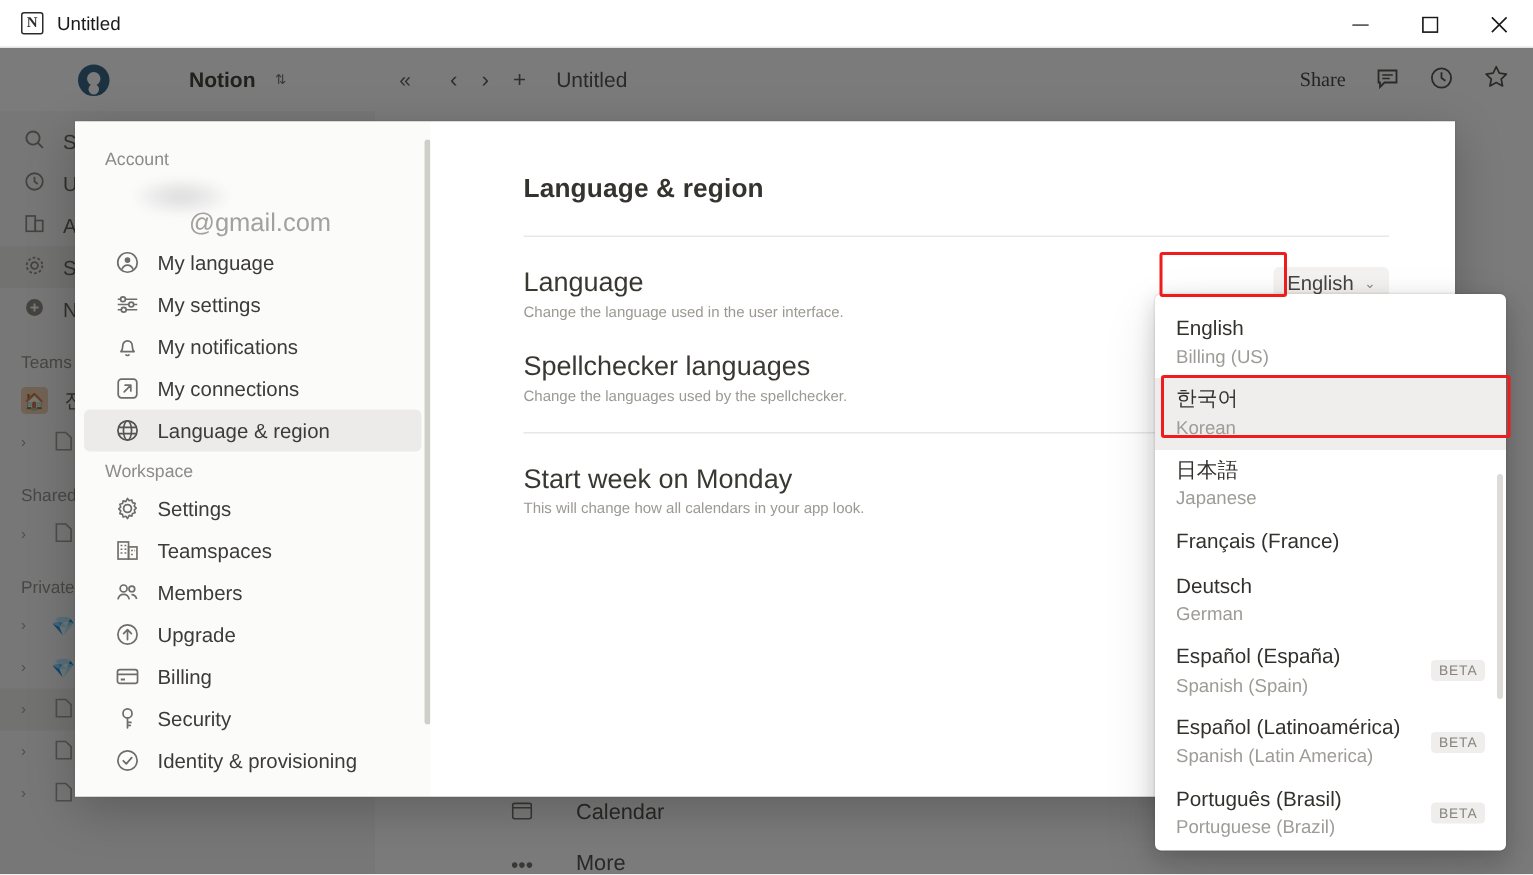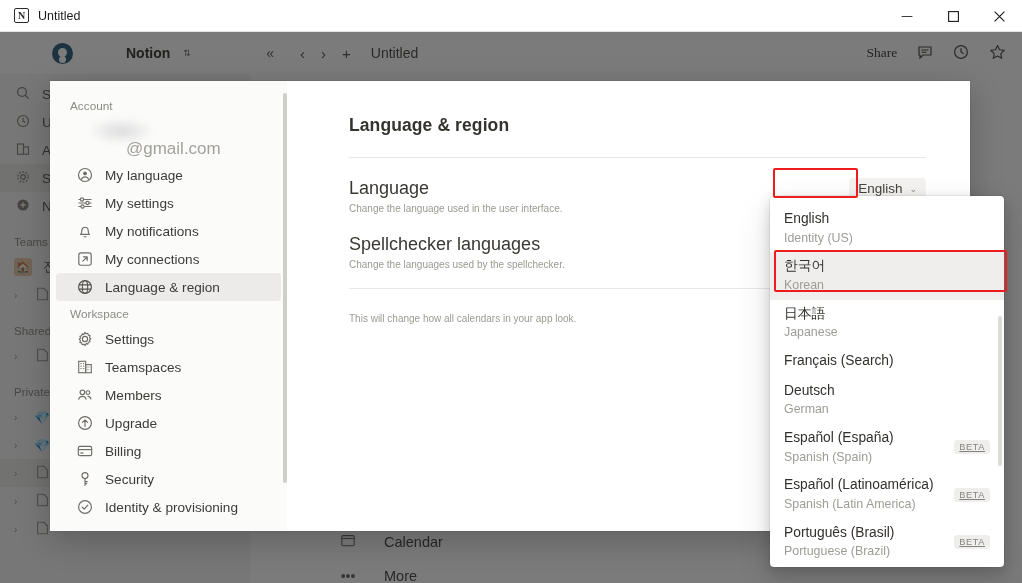--- a/index.html
+++ b/index.html
@@ -223,21 +223,21 @@
     cursor: pointer;
     display: flex; align-items: center;
   }
   .ld-item.selected { background:#efeeec; }
   .ld-texts { flex: 1; min-width: 0; }
   .ld-native { font-size: 13.8px; color: #33312d; line-height: 1.35; }
   .ld-en { font-size: 12.4px; color: #9e9c96; line-height: 1.35; margin-top:1px; }
   .beta-badge {
     font-size: 9.2px; color: #86847e; letter-spacing: .6px;
     background: #efeeec; border-radius: 3px;
-    padding: 2px 5px; margin-left: 8px; flex: 0 0 auto; text-decoration: underline;
+    padding: 2px 5px; margin-left: 8px; flex: 0 0 auto;
   }
   .ld-hl {
     position:absolute; left: 774px; top: 250px;
     width: 233px; height: 42px;
     border: 2.5px solid #ee1c1c; border-radius: 2px;
     z-index: 53; pointer-events:none;
   }
   .ld-scrollbar {
     position:absolute; right: 2px; top: 120px;
     width: 4px; height: 150px; border-radius:2px; background:#dcdbd8;
@@ -601,51 +601,52 @@
             <div class="sc-desc">Change the languages used by the spellchecker.</div>
           </div>
         </div>
       </div>
 
       <div class="sc-divider" style="margin-top:18px"></div>
 
       <div class="sc-block">
         <div class="sc-row">
           <div>
+            <div class="sc-label">Start week on Monday</div>
             <div class="sc-desc">This will change how all calendars in your app look.</div>
           </div>
         </div>
       </div>
     </div>
   </div>
 
   <div class="hl-box"></div>
 
   <div class="lang-dropdown">
     <div class="ld-item">
       <div class="ld-texts">
         <div class="ld-native">English</div>
-        <div class="ld-en">Identity (US)</div>
+        <div class="ld-en">Billing (US)</div>
       </div>
     </div>
     <div class="ld-item selected">
       <div class="ld-texts">
         <div class="ld-native">한국어</div>
         <div class="ld-en">Korean</div>
       </div>
     </div>
     <div class="ld-item">
       <div class="ld-texts">
         <div class="ld-native">日本語</div>
         <div class="ld-en">Japanese</div>
       </div>
     </div>
     <div class="ld-item">
       <div class="ld-texts">
-        <div class="ld-native">Français (Search)</div>
+        <div class="ld-native">Français (France)</div>
       </div>
     </div>
     <div class="ld-item">
       <div class="ld-texts">
         <div class="ld-native">Deutsch</div>
         <div class="ld-en">German</div>
       </div>
     </div>
     <div class="ld-item">
       <div class="ld-texts">

